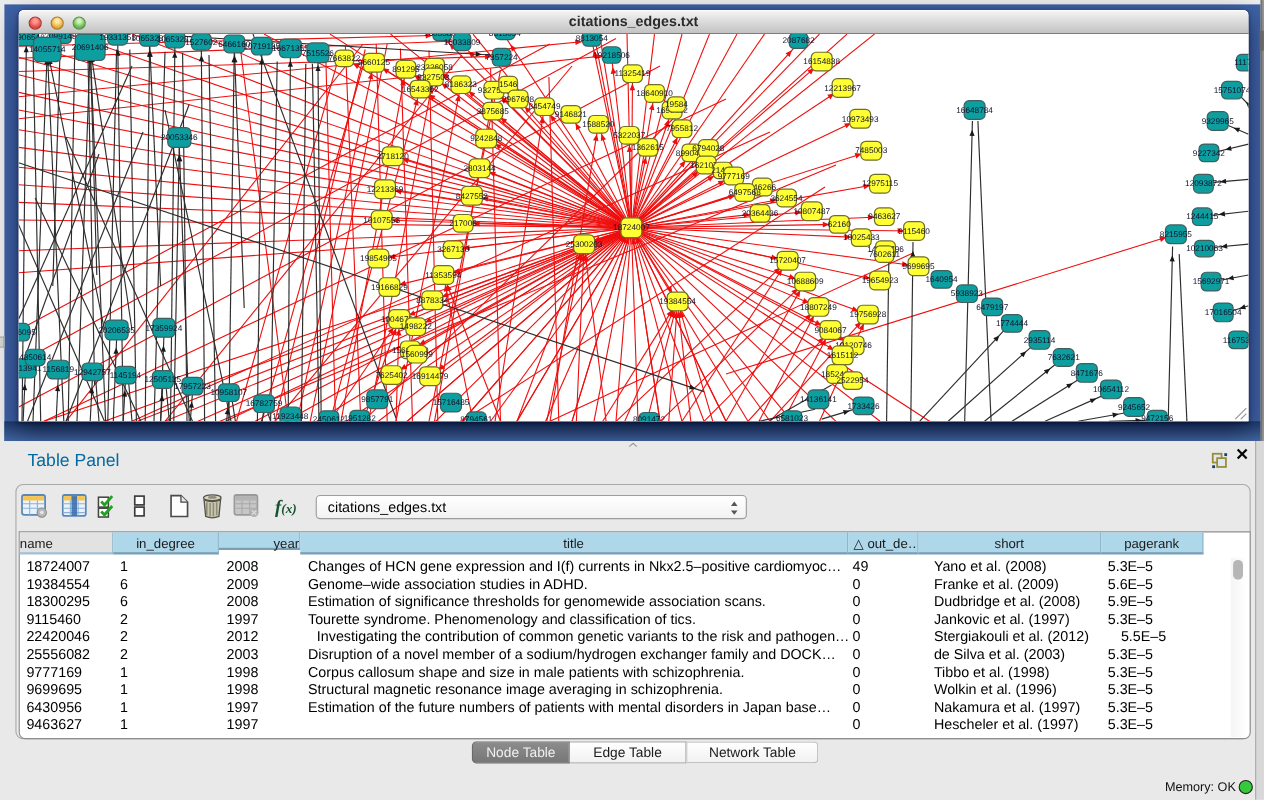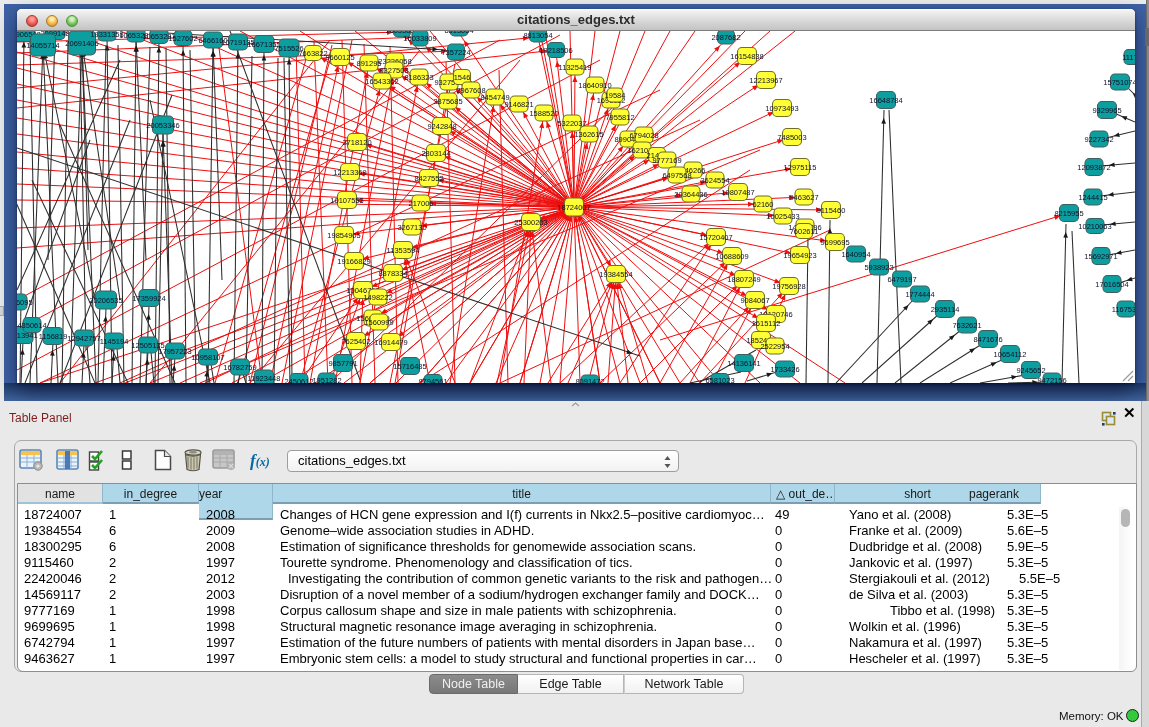--- a/index.html
+++ b/index.html
@@ -773,21 +773,21 @@
   <svg class="abs" style="right:1px;bottom:1px" width="14" height="14" viewBox="0 0 14 14">
     <path d="M13 3L3 13M13 8L8 13" stroke="#9a9a9a" stroke-width="1.2"></path>
   </svg>
 </div>
 
 <div class="abs" style="left:0;top:401px;width:1149px;height:326px;background:#e9e9e9">
 
   <svg class="abs" style="left:571px;top:1px" width="9" height="5" viewBox="0 0 9 5">
       <path d="M1 4l3.5-3 3.5 3" fill="none" stroke="#9a9a9a" stroke-width="1.1"></path>
     </svg>
-  <div class="abs" style="left:9px;top:10px;font-size:12px;color:#7f1d1d">Table Panel</div>
+  <div class="abs" style="left:25px;top:10px;font-size:16px;color:#0369a1">Table Panel</div>
 
   <svg class="abs" style="left:1101px;top:10px" width="15" height="15" viewBox="0 0 15 15">
     <rect x="1.5" y="1.5" width="8" height="8" fill="#dce8f5" stroke="#9a8c33" stroke-width="1.6"></rect>
     <rect x="5.5" y="5.5" width="8" height="8" fill="#dce8f5" stroke="#9a8c33" stroke-width="1.6"></rect>
     <rect x="12" y="1" width="2.6" height="2.6" fill="#1c3f6e"></rect>
     <rect x="1" y="12" width="2.6" height="2.6" fill="#1c3f6e"></rect>
   </svg>
   <div class="abs" style="left:1123px;top:3px;font-size:15px;font-weight:bold;color:#000">✕</div>
 
   <div class="abs" style="left:14px;top:39px;width:1123px;height:232px;border:1px solid #a9a9a9;border-radius:7px;background:#e9e9e9"></div>
@@ -825,40 +825,40 @@
 <path d="M3.5 6.5 L5 21.5 Q11 24 17 21.5 L18.5 6.5 Q11 9.6 3.5 6.5z" fill="#c9c7ae" stroke="#55544a" stroke-width="1.2"></path>
 <path d="M6 8.5v12M9 9.2v12.4M12 9.2v12.4M15 8.5v12" stroke="#8f8d7a" stroke-width="1.4"></path>
 </svg>
   <svg style="position:absolute;left:212px;top:48px" width="25" height="22" viewBox="0 0 25 22">
 <rect x="1" y="1" width="21" height="18" rx="2" fill="#c7c7c7" stroke="#9a9a9a" stroke-width="1.6"></rect>
 <rect x="2" y="2" width="19" height="4" fill="#b3b3b3"></rect>
 <path d="M2 9h19M2 13h19M8 6v13M15 6v13" stroke="#a8a8a8" stroke-width="1"></path>
 <circle cx="19" cy="17" r="4" fill="#b0b0b0"></circle>
 <path d="M17 15l4 4M21 15l-4 4" stroke="#d8d8d8" stroke-width="1.4"></path>
 </svg>
-  <div class="abs" style="left:250px;top:50px;font-family:'Liberation Serif',serif;font-style:italic;font-weight:bold;font-size:17px;color:#0369a1">f<span style="font-size:12px">(x)</span></div>
+  <div class="abs" style="left:250px;top:50px;font-family:'Liberation Serif',serif;font-style:italic;font-weight:bold;font-size:17px;color:#14532d">f<span style="font-size:12px">(x)</span></div>
 
   <div class="abs" style="left:287px;top:49px;width:392px;height:22px;background:linear-gradient(#ffffff,#f2f2f2);
        border:1px solid #9d9d9d;border-radius:4px;font-size:13px;color:#000;line-height:20px;padding-left:10px">citations_edges.txt
     <svg class="abs" style="right:6px;top:3px" width="9" height="16" viewBox="0 0 9 16">
       <path d="M1.5 6l3-4 3 4z" fill="#555"></path>
         <path d="M1.5 10l3 4 3-4z" fill="#555"></path>
     </svg>
   </div>
 
   <div class="abs" style="left:17px;top:82px;width:1120px;height:189px;background:#fff;border:1px solid #8e8e8e;border-radius:0 0 6px 6px">
 
     <div class="abs" style="left:0;top:0;width:1118px;height:22px;font-size:12px;color:#1a1a1a">
-      <div class="abs" style="left:0;top:0;width:85px;height:20px;background:#e2e2e2;border-right:1px solid #90b6c9;border-bottom:2px solid #9ec3d8;text-align:center;line-height:21px">name</div>
+      <div class="abs" style="left:0;top:0;width:85px;height:20px;background:#e2e2e2;border-right:1px solid #90b6c9;border-bottom:2px solid #9ec3d8;text-align:left;line-height:21px">name</div>
       <div class="abs" style="left:85px;top:0;width:96px;height:20px;background:#aed7ea;border-right:1px solid #90b6c9;border-bottom:2px solid #7b9eb4;text-align:center;line-height:21px">in_degree</div>
-      <div class="abs" style="left:181px;top:0;width:74px;height:36px;background:#aed7ea;border-right:1px solid #90b6c9;border-bottom:2px solid #7b9eb4;text-align:left;line-height:21px">year</div>
+      <div class="abs" style="left:181px;top:0;width:74px;height:16px;background:#aed7ea;border-right:1px solid #90b6c9;border-bottom:2px solid #7b9eb4;text-align:right;line-height:21px">year</div>
       <div class="abs" style="left:255px;top:0;width:498px;height:20px;background:#aed7ea;border-right:1px solid #90b6c9;border-bottom:2px solid #7b9eb4;text-align:center;line-height:21px">title</div>
       <div class="abs" style="left:753px;top:0;width:64px;height:20px;background:#aed7ea;border-right:1px solid #90b6c9;border-bottom:2px solid #7b9eb4;line-height:21px;padding-left:5px;white-space:nowrap;overflow:hidden">△ out_de…</div>
       <div class="abs" style="left:817px;top:0;width:166px;height:20px;background:#aed7ea;border-right:1px solid #90b6c9;border-bottom:2px solid #7b9eb4;text-align:center;line-height:21px">short</div>
-      <div class="abs" style="left:930px;top:0;width:93px;height:20px;background:#aed7ea;border-right:1px solid #90b6c9;border-bottom:2px solid #7b9eb4;text-align:center;line-height:21px">pagerank</div>
+      <div class="abs" style="left:983px;top:0;width:93px;height:20px;background:#aed7ea;border-right:1px solid #90b6c9;border-bottom:2px solid #7b9eb4;text-align:center;line-height:21px">pagerank</div>
     </div>
   </div>
   <div class="abs" style="left:0;top:-401px">
   <div style="position:absolute;left:0;top:507px;width:1120px;height:16px;font-size:13px;color:#000;white-space:nowrap">
 <span style="position:absolute;left:24px">18724007</span>
 <span style="position:absolute;left:109px">1</span>
 <span style="position:absolute;left:206px">2008</span>
 <span style="position:absolute;left:280px;width:486px;overflow:hidden">Changes of HCN gene expression and I(f) currents in Nkx2.5–positive cardiomyoc…</span>
 <span style="position:absolute;left:775px">49</span>
 <span style="position:absolute;left:849px">Yano et al. (2008)</span>
@@ -894,60 +894,59 @@
 <div style="position:absolute;left:0;top:571px;width:1120px;height:16px;font-size:13px;color:#000;white-space:nowrap">
 <span style="position:absolute;left:24px">22420046</span>
 <span style="position:absolute;left:109px">2</span>
 <span style="position:absolute;left:206px">2012</span>
 <span style="position:absolute;left:288px;width:486px;overflow:hidden">Investigating the contribution of common genetic variants to the risk and pathogen…</span>
 <span style="position:absolute;left:775px">0</span>
 <span style="position:absolute;left:849px">Stergiakouli et al. (2012)</span>
 <span style="position:absolute;left:1019px">5.5E–5</span>
 </div>
 <div style="position:absolute;left:0;top:587px;width:1120px;height:16px;font-size:13px;color:#000;white-space:nowrap">
-<span style="position:absolute;left:24px">14569117</span>
+<span style="position:absolute;left:24px">25556082</span>
 <span style="position:absolute;left:109px">2</span>
 <span style="position:absolute;left:206px">2003</span>
 <span style="position:absolute;left:280px;width:486px;overflow:hidden">Disruption of a novel member of a sodium/hydrogen exchanger family and DOCK…</span>
 <span style="position:absolute;left:775px">0</span>
 <span style="position:absolute;left:849px">de Silva et al. (2003)</span>
 <span style="position:absolute;left:1007px">5.3E–5</span>
 </div>
 <div style="position:absolute;left:0;top:603px;width:1120px;height:16px;font-size:13px;color:#000;white-space:nowrap">
 <span style="position:absolute;left:24px">9777169</span>
 <span style="position:absolute;left:109px">1</span>
 <span style="position:absolute;left:206px">1998</span>
 <span style="position:absolute;left:280px;width:486px;overflow:hidden">Corpus callosum shape and size in male patients with schizophrenia.</span>
 <span style="position:absolute;left:775px">0</span>
-<span style="position:absolute;left:890px">Tibbo et al. (1998)</span>
+<span style="position:absolute;left:849px">Tibbo et al. (1998)</span>
 <span style="position:absolute;left:1007px">5.3E–5</span>
 </div>
 <div style="position:absolute;left:0;top:619px;width:1120px;height:16px;font-size:13px;color:#000;white-space:nowrap">
 <span style="position:absolute;left:24px">9699695</span>
 <span style="position:absolute;left:109px">1</span>
 <span style="position:absolute;left:206px">1998</span>
 <span style="position:absolute;left:280px;width:486px;overflow:hidden">Structural magnetic resonance image averaging in schizophrenia.</span>
 <span style="position:absolute;left:775px">0</span>
 <span style="position:absolute;left:849px">Wolkin et al. (1996)</span>
 <span style="position:absolute;left:1007px">5.3E–5</span>
 </div>
 <div style="position:absolute;left:0;top:635px;width:1120px;height:16px;font-size:13px;color:#000;white-space:nowrap">
-<span style="position:absolute;left:24px">6742794</span>
+<span style="position:absolute;left:24px">6430956</span>
 <span style="position:absolute;left:109px">1</span>
 <span style="position:absolute;left:206px">1997</span>
 <span style="position:absolute;left:280px;width:486px;overflow:hidden">Estimation of the future numbers of patients with mental disorders in Japan base…</span>
 <span style="position:absolute;left:775px">0</span>
 <span style="position:absolute;left:849px">Nakamura et al. (1997)</span>
 <span style="position:absolute;left:1007px">5.3E–5</span>
 </div>
 <div style="position:absolute;left:0;top:651px;width:1120px;height:16px;font-size:13px;color:#000;white-space:nowrap">
 <span style="position:absolute;left:24px">9463627</span>
 <span style="position:absolute;left:109px">1</span>
 <span style="position:absolute;left:206px">1997</span>
-<span style="position:absolute;left:280px;width:486px;overflow:hidden">Embryonic stem cells: a model to study structural and functional properties in car…</span>
 <span style="position:absolute;left:775px">0</span>
 <span style="position:absolute;left:849px">Hescheler et al. (1997)</span>
 <span style="position:absolute;left:1007px">5.3E–5</span>
 </div>
   </div>
 
   <div class="abs" style="left:1119px;top:106px;width:14px;height:163px;background:linear-gradient(90deg,#f4f4f4,#fff)"></div>
   <div class="abs" style="left:1121px;top:108px;width:9px;height:18px;background:#b6b6b6;border-radius:5px"></div>
 
   <div class="abs" style="left:429px;top:273px;width:89px;height:20px;background:linear-gradient(#8c8c8c,#777);border:1px solid #6a6a6a;border-radius:4px 0 0 4px;color:#f0f0f0;font-size:12.5px;text-align:center;line-height:19px">Node Table</div>

